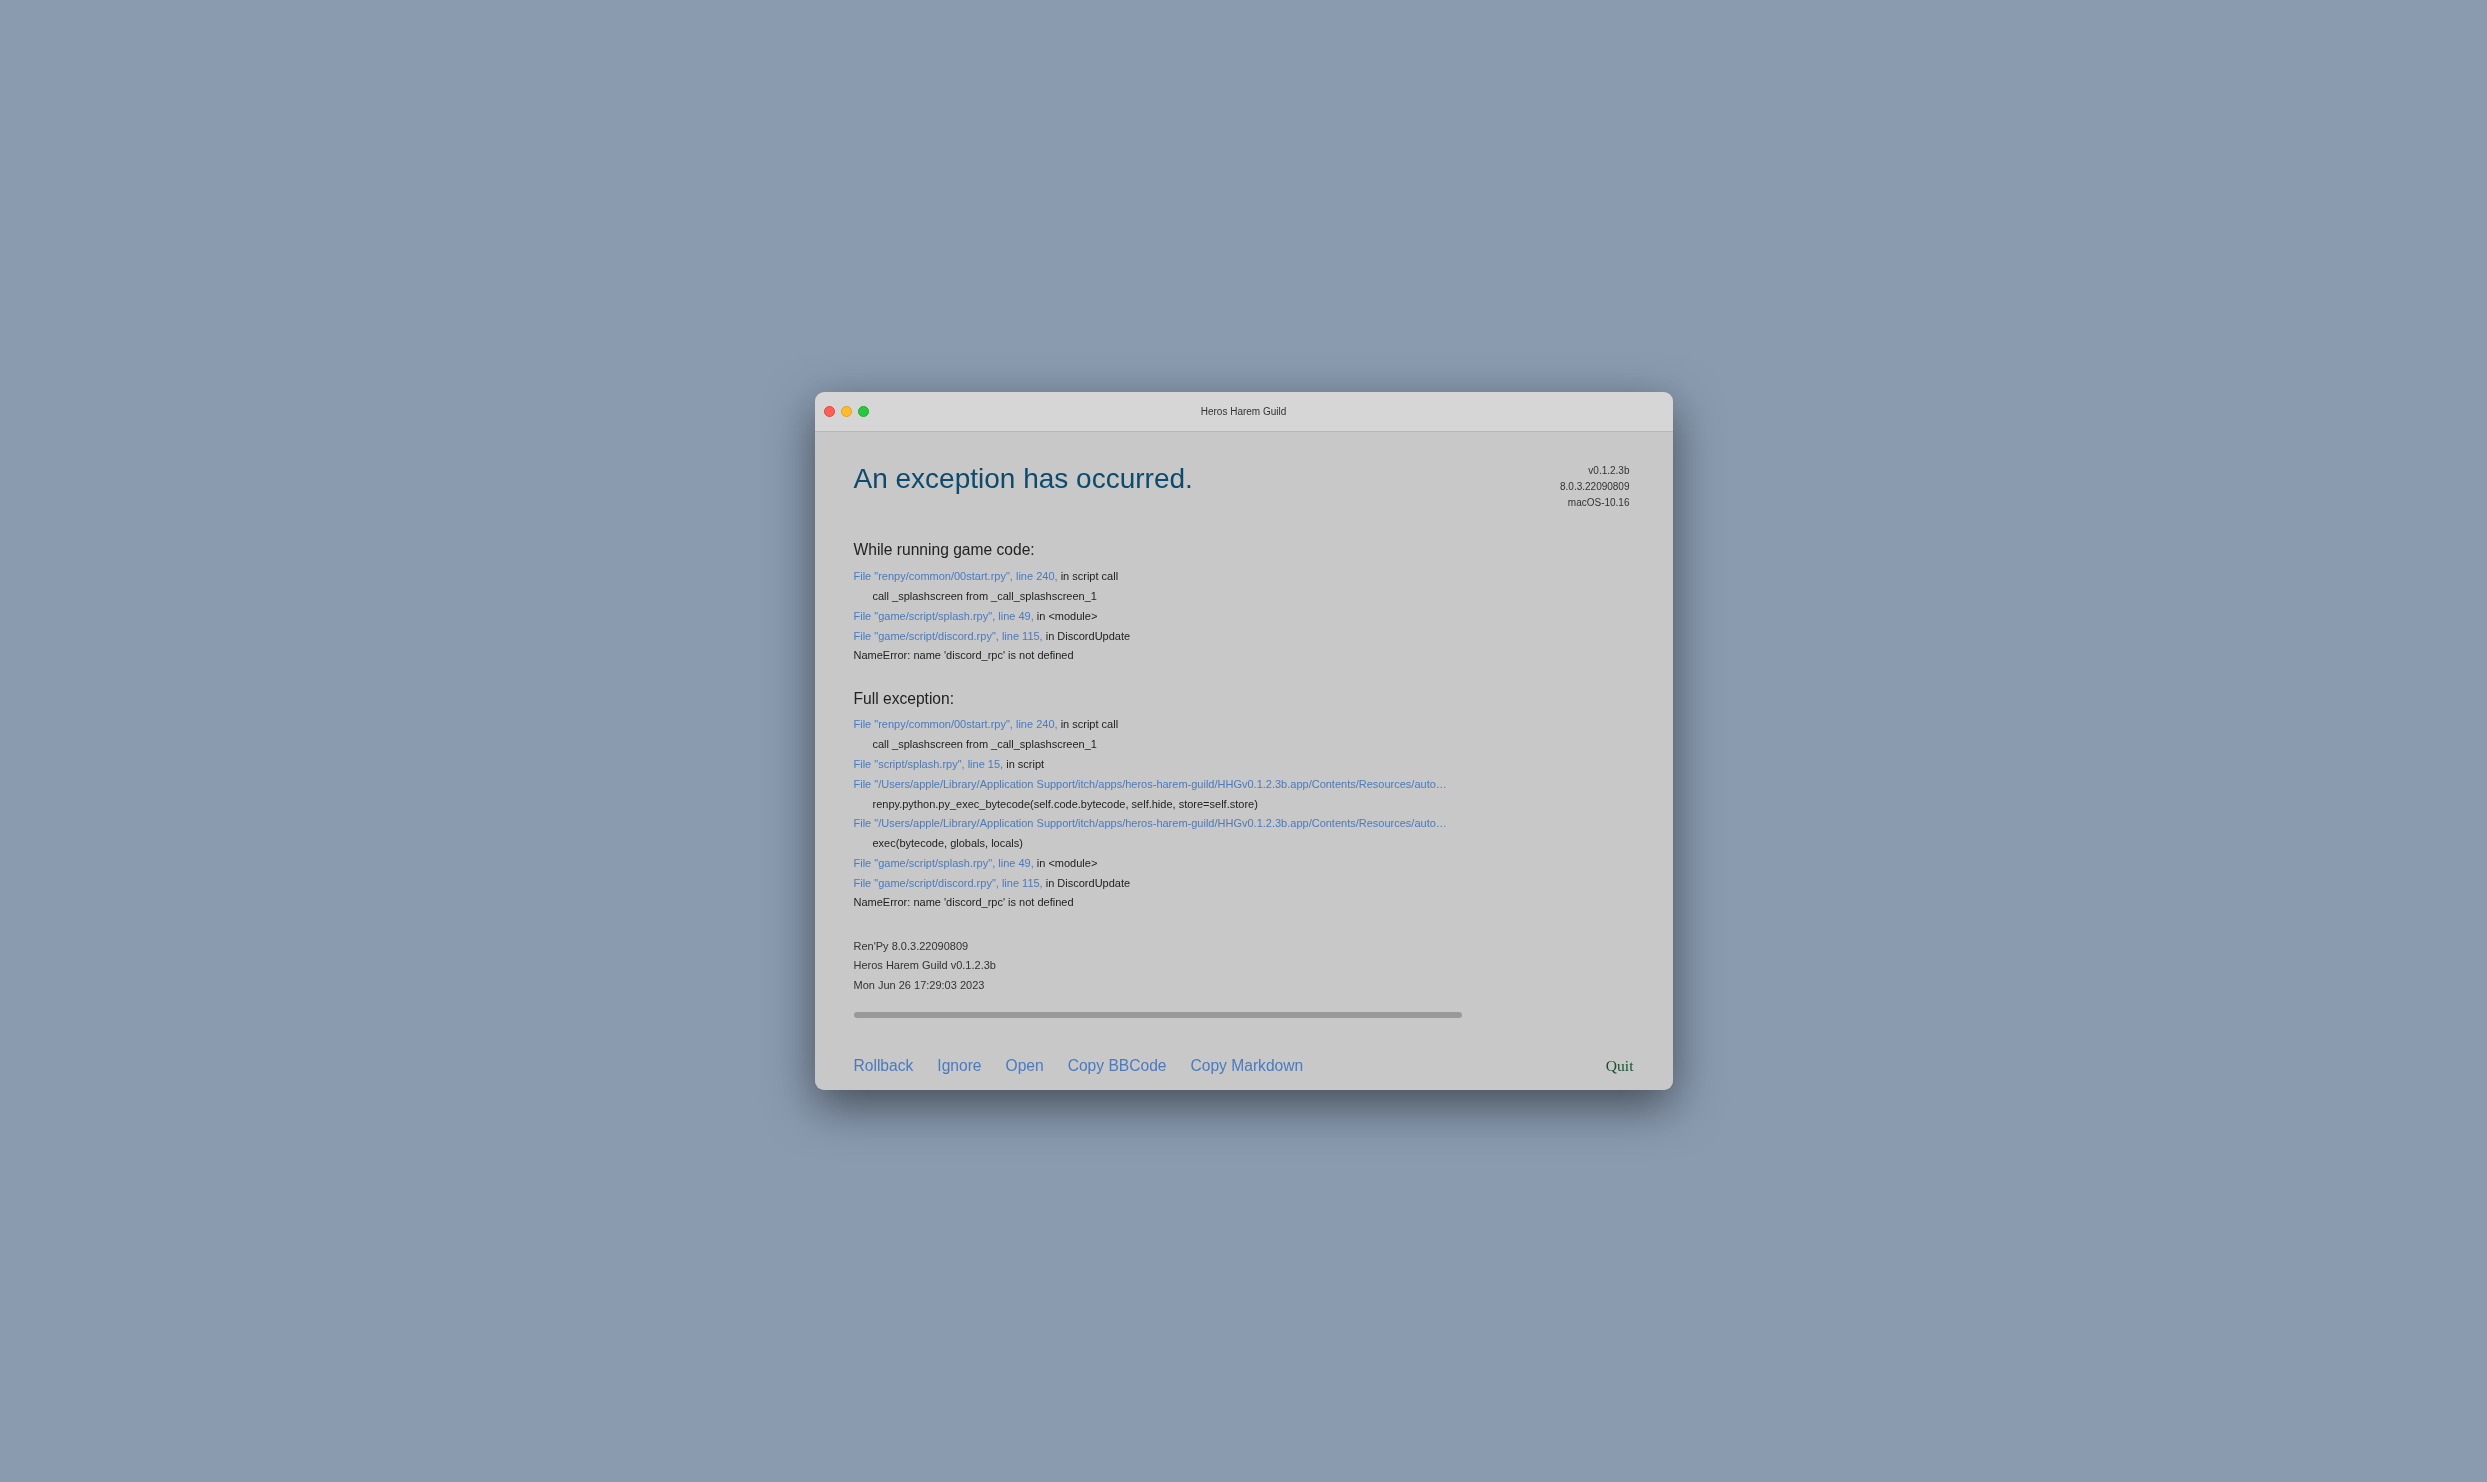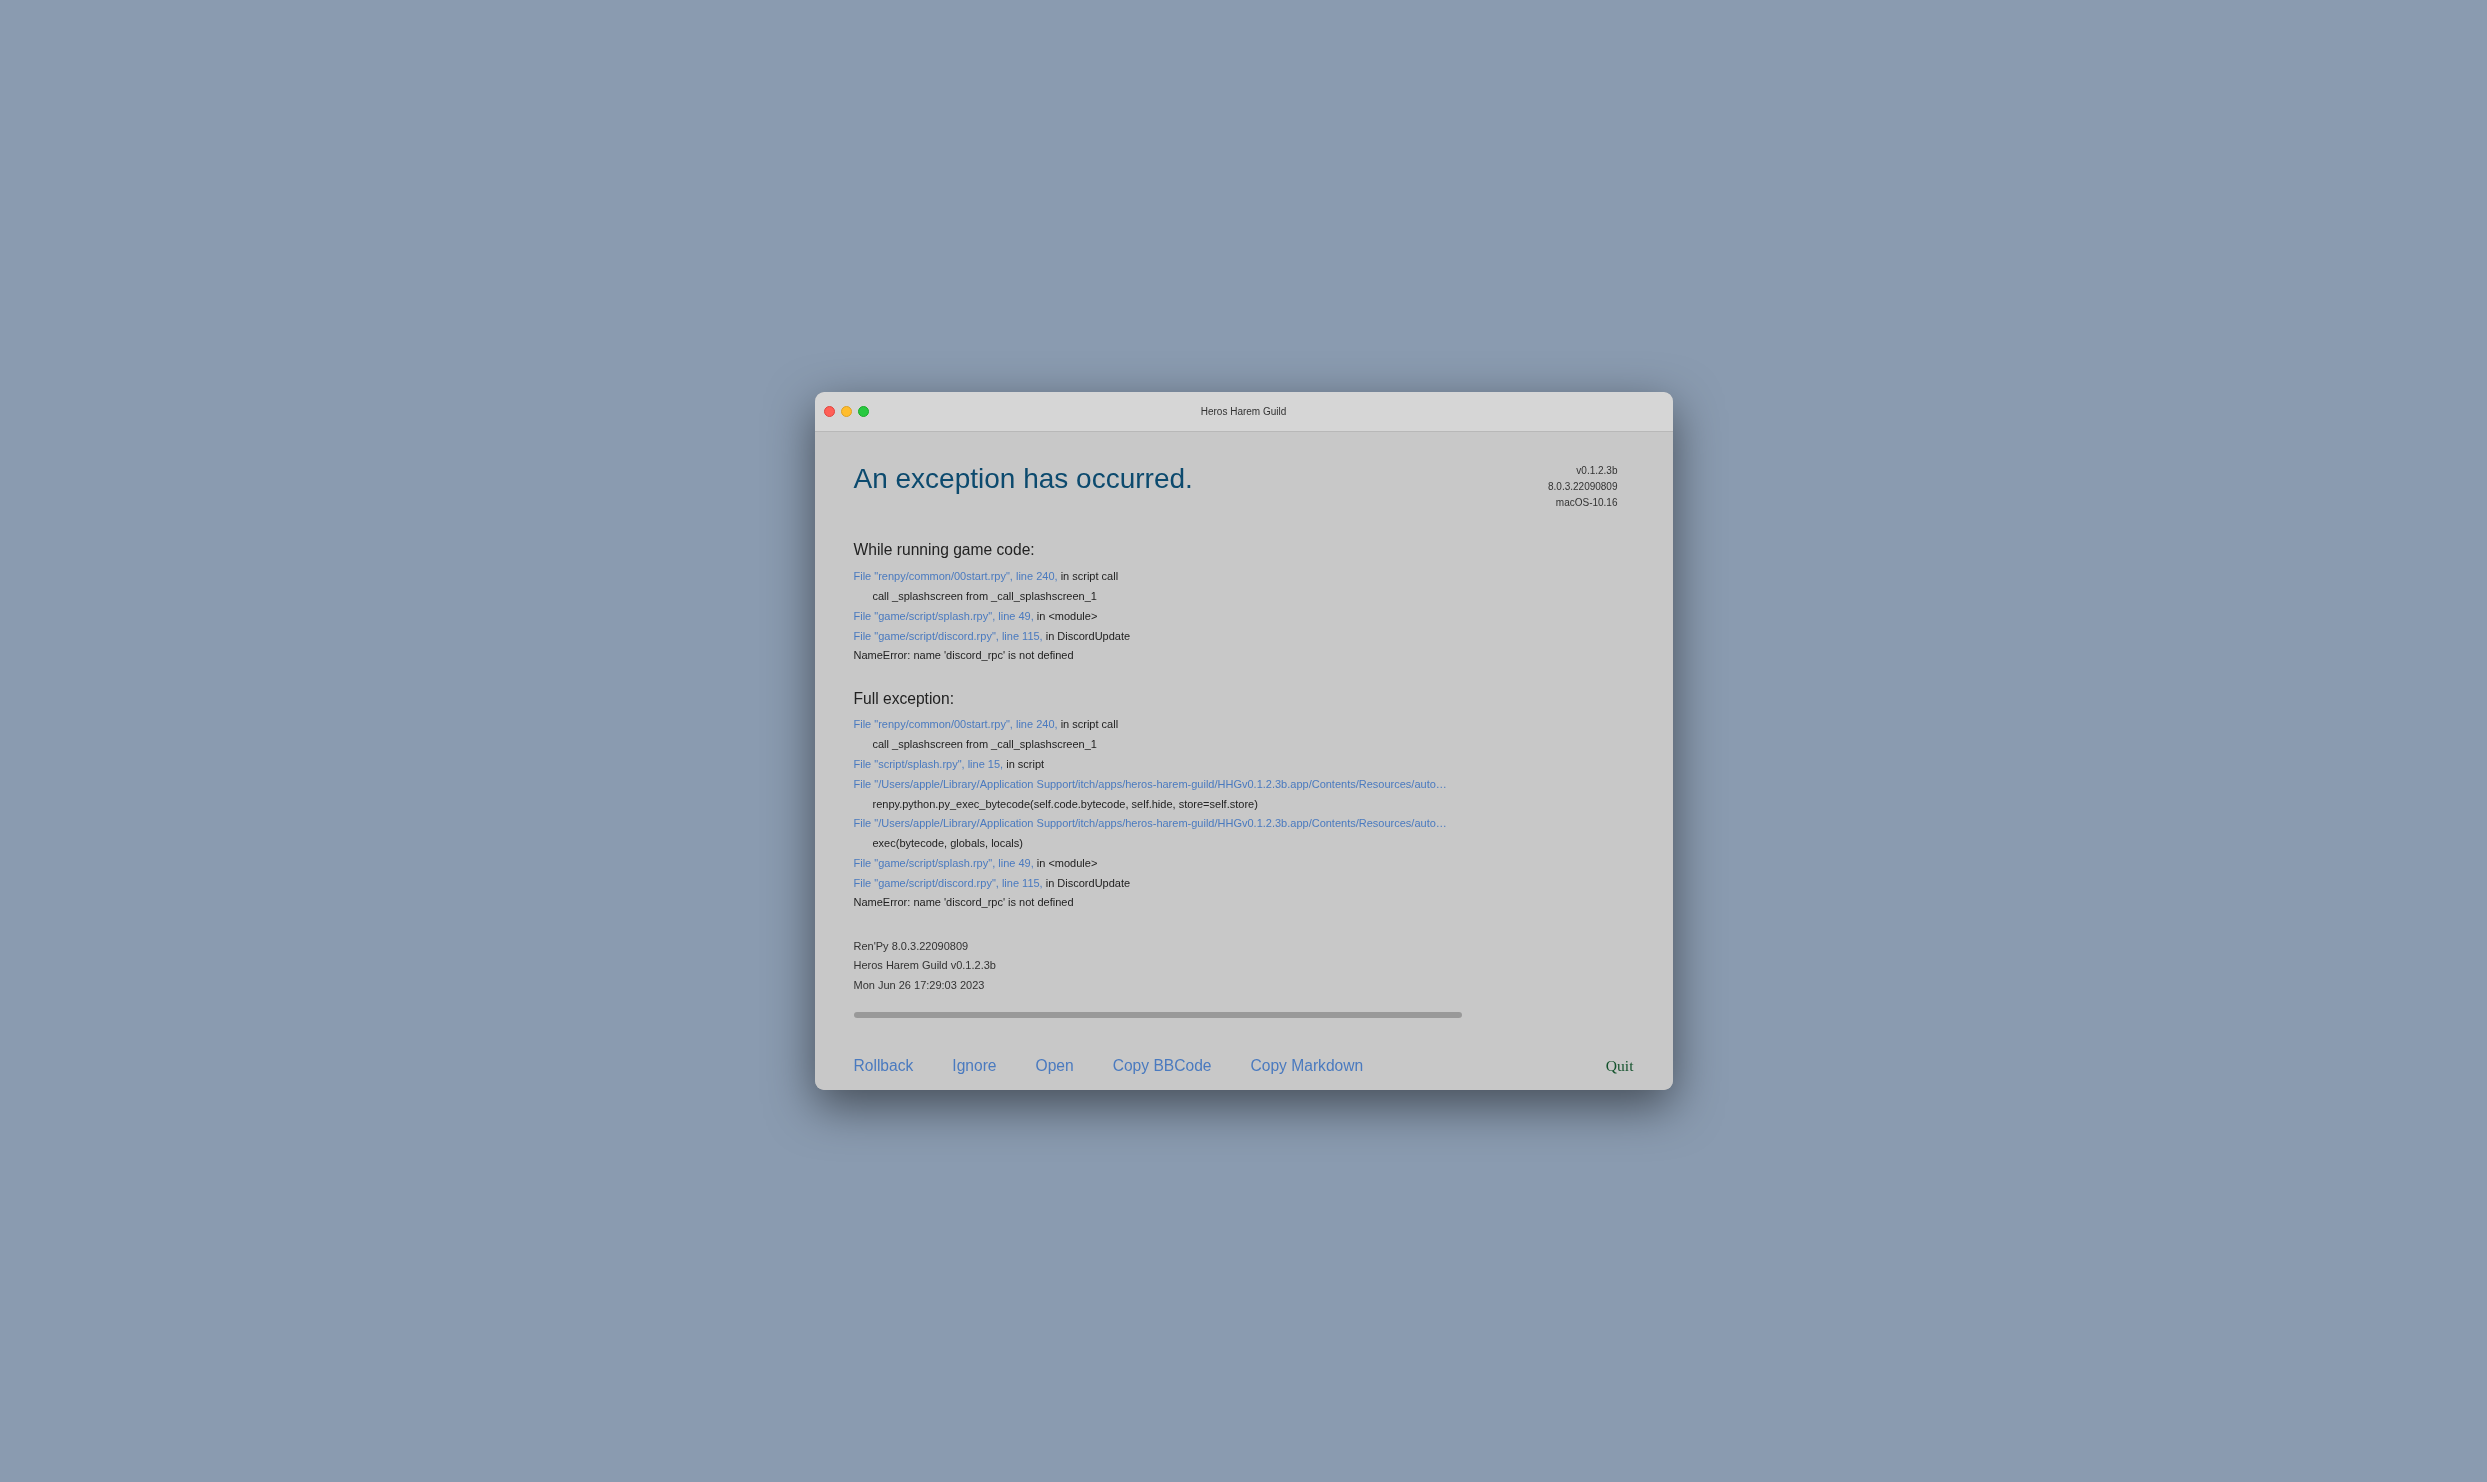--- a/index.html
+++ b/index.html
@@ -80,21 +80,21 @@
       padding: 31px 39px 23.4px 39px;
       display: flex;
       flex-direction: column;
       overflow: auto;
       position: relative;
     }
 
     .version-info {
       position: absolute;
       top: 31px;
-      right: 55px;
+      right: 43px;
       text-align: right;
       font-size: 10px;
       color: #333;
       line-height: 1.6;
     }
 
     .main-heading {
       font-size: 28px;
       font-weight: 400;
       color: #0c4a6e;
@@ -152,21 +152,21 @@
 
     .footer {
       display: flex;
       align-items: center;
       padding: 7.8px 39px 15.6px 39px;
       background: #c8c8c8;
     }
 
     .footer-buttons {
       display: flex;
-      gap: 39px;
+      gap: 24px;
       align-items: center;
     }
 
     .footer-button {
       font-size: 15.6px;
       color: #4a7abf;
       cursor: pointer;
       text-decoration: none;
       background: none;
       border: none;

